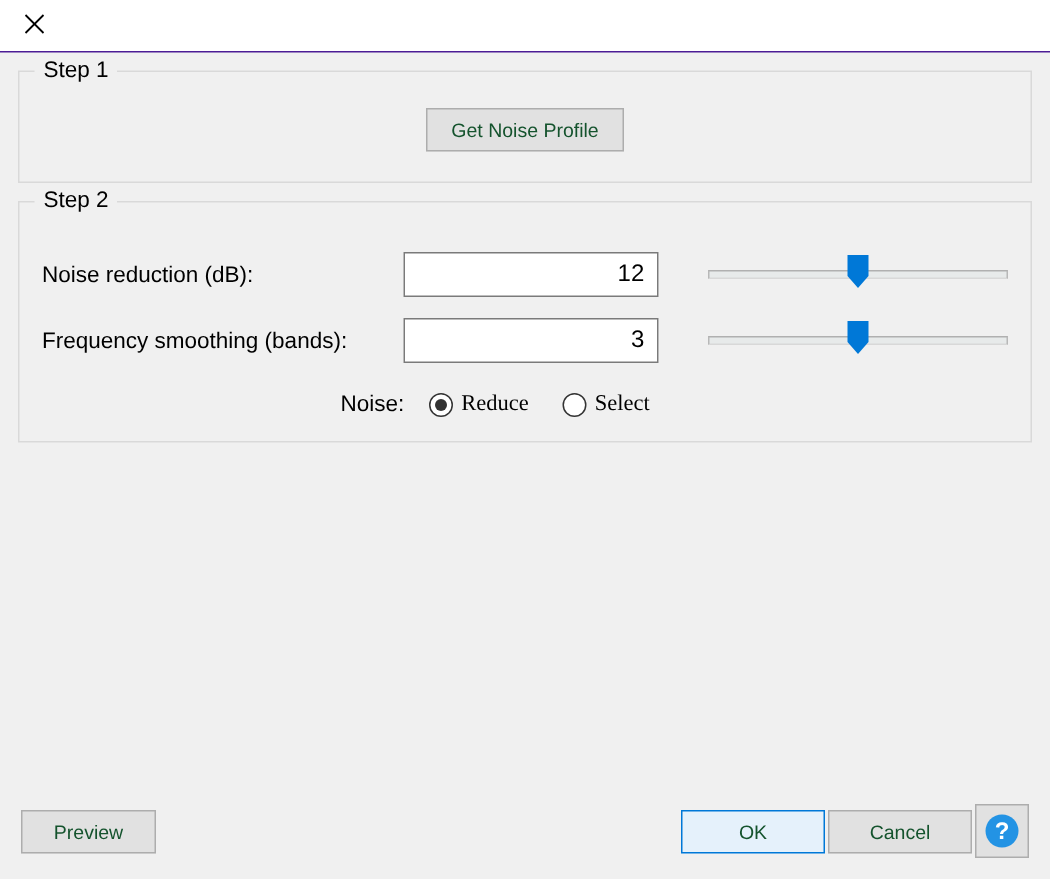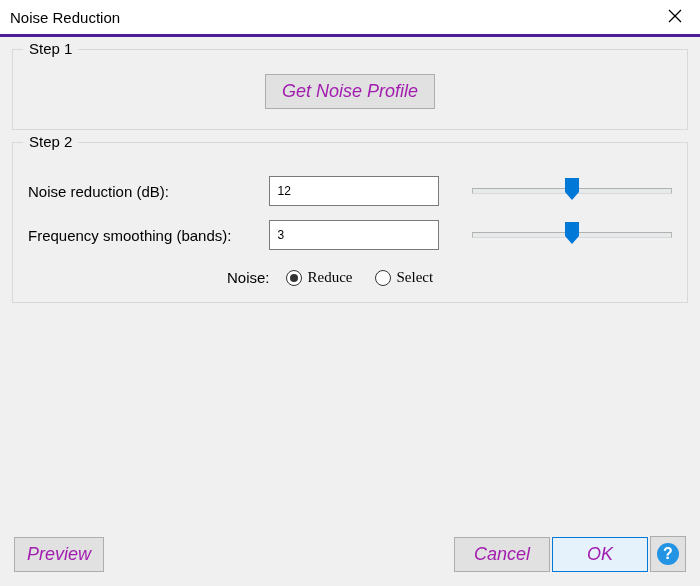--- a/index.html
+++ b/index.html
@@ -30,21 +30,21 @@
     font-size: 18px;
     line-height: 1;
     padding: 4px 6px;
     cursor: pointer;
     user-select: none;
   }
 
   
   .client {
     background: #f0f0f0;
-    border-top: 3px solid #4c1d95;
+    border-top: 1px solid #4c1d95;
     padding: 12px 12px 12px 12px;
     height: calc(586px - 34px);
     box-sizing: border-box;
     display: flex;
     flex-direction: column;
     gap: 12px;
   }
 
   
   .group {
@@ -71,27 +71,26 @@
     text-align: center;
     margin-top: 4px;
     margin-bottom: 4px;
   }
 
   .btn {
     display: inline-block;
     background: #e1e1e1;
     border: 1px solid #adadad;
     padding: 6px 16px;
-    font-size: 18px;
-    color: #a21caf;
+    font-size: 13px;
+    color: #14532d;
     cursor: pointer;
     user-select: none;
     box-sizing: border-box;
     text-align: center;
-    font-style: italic;
   }
   .btn.default {
     background: #e5f1fb;
     border: 1px solid #0078d7;
   }
 
   
   .ctrl-table {
     width: 100%;
     border-collapse: separate;
@@ -105,25 +104,26 @@
     white-space: nowrap;
     padding-right: 6px;
   }
   .ctrl-input-cell {
     width: 180px;
   }
   .ctrl-input-cell input {
     width: 170px;
     height: 30px;
     padding: 2px 8px;
-    font-size: 12px;
+    font-size: 16px;
     font-family: inherit;
     border: 1px solid #7a7a7a;
     background: #fff;
     box-sizing: border-box;
+    text-align: right;
   }
   .ctrl-slider-cell {
     padding-left: 26px;
   }
 
   
   .slider {
     position: relative;
     width: 200px;
     height: 28px;
@@ -209,21 +209,20 @@
     align-items: center;
     justify-content: center;
     cursor: pointer;
   }
   .help-btn svg { display:block; }
 </style>
 </head>
 <body>
 
 <div class="titlebar">
-  <div class="title">Noise Reduction</div>
   <div class="close-x">
     <span>
       <svg width="14" height="14" viewBox="0 0 14 14">
         <line x1="1" y1="1" x2="13" y2="13" stroke="#000" stroke-width="1.2"></line>
         <line x1="13" y1="1" x2="1" y2="13" stroke="#000" stroke-width="1.2"></line>
       </svg>
     </span>
   </div>
 </div>
 
@@ -290,22 +289,22 @@
       <span class="radio">
         <span class="radio-circle"></span>
         <span>Select</span>
       </span>
     </div>
   </div>
 
   <div class="footer">
     <span class="btn preview">Preview</span>
     <span class="spacer"></span>
+    <span class="btn default">OK</span>
     <span class="btn">Cancel</span>
-    <span class="btn default">OK</span>
     <span class="help-btn">
       <span>
         <svg width="24" height="24" viewBox="0 0 24 24">
           <circle cx="12" cy="12" r="11" fill="#2393e4"></circle>
           <text x="12" y="17" text-anchor="middle" font-family="Segoe UI, Arial" font-size="16" font-weight="bold" fill="#fff">?</text>
         </svg>
       </span>
     </span>
   </div>
 

